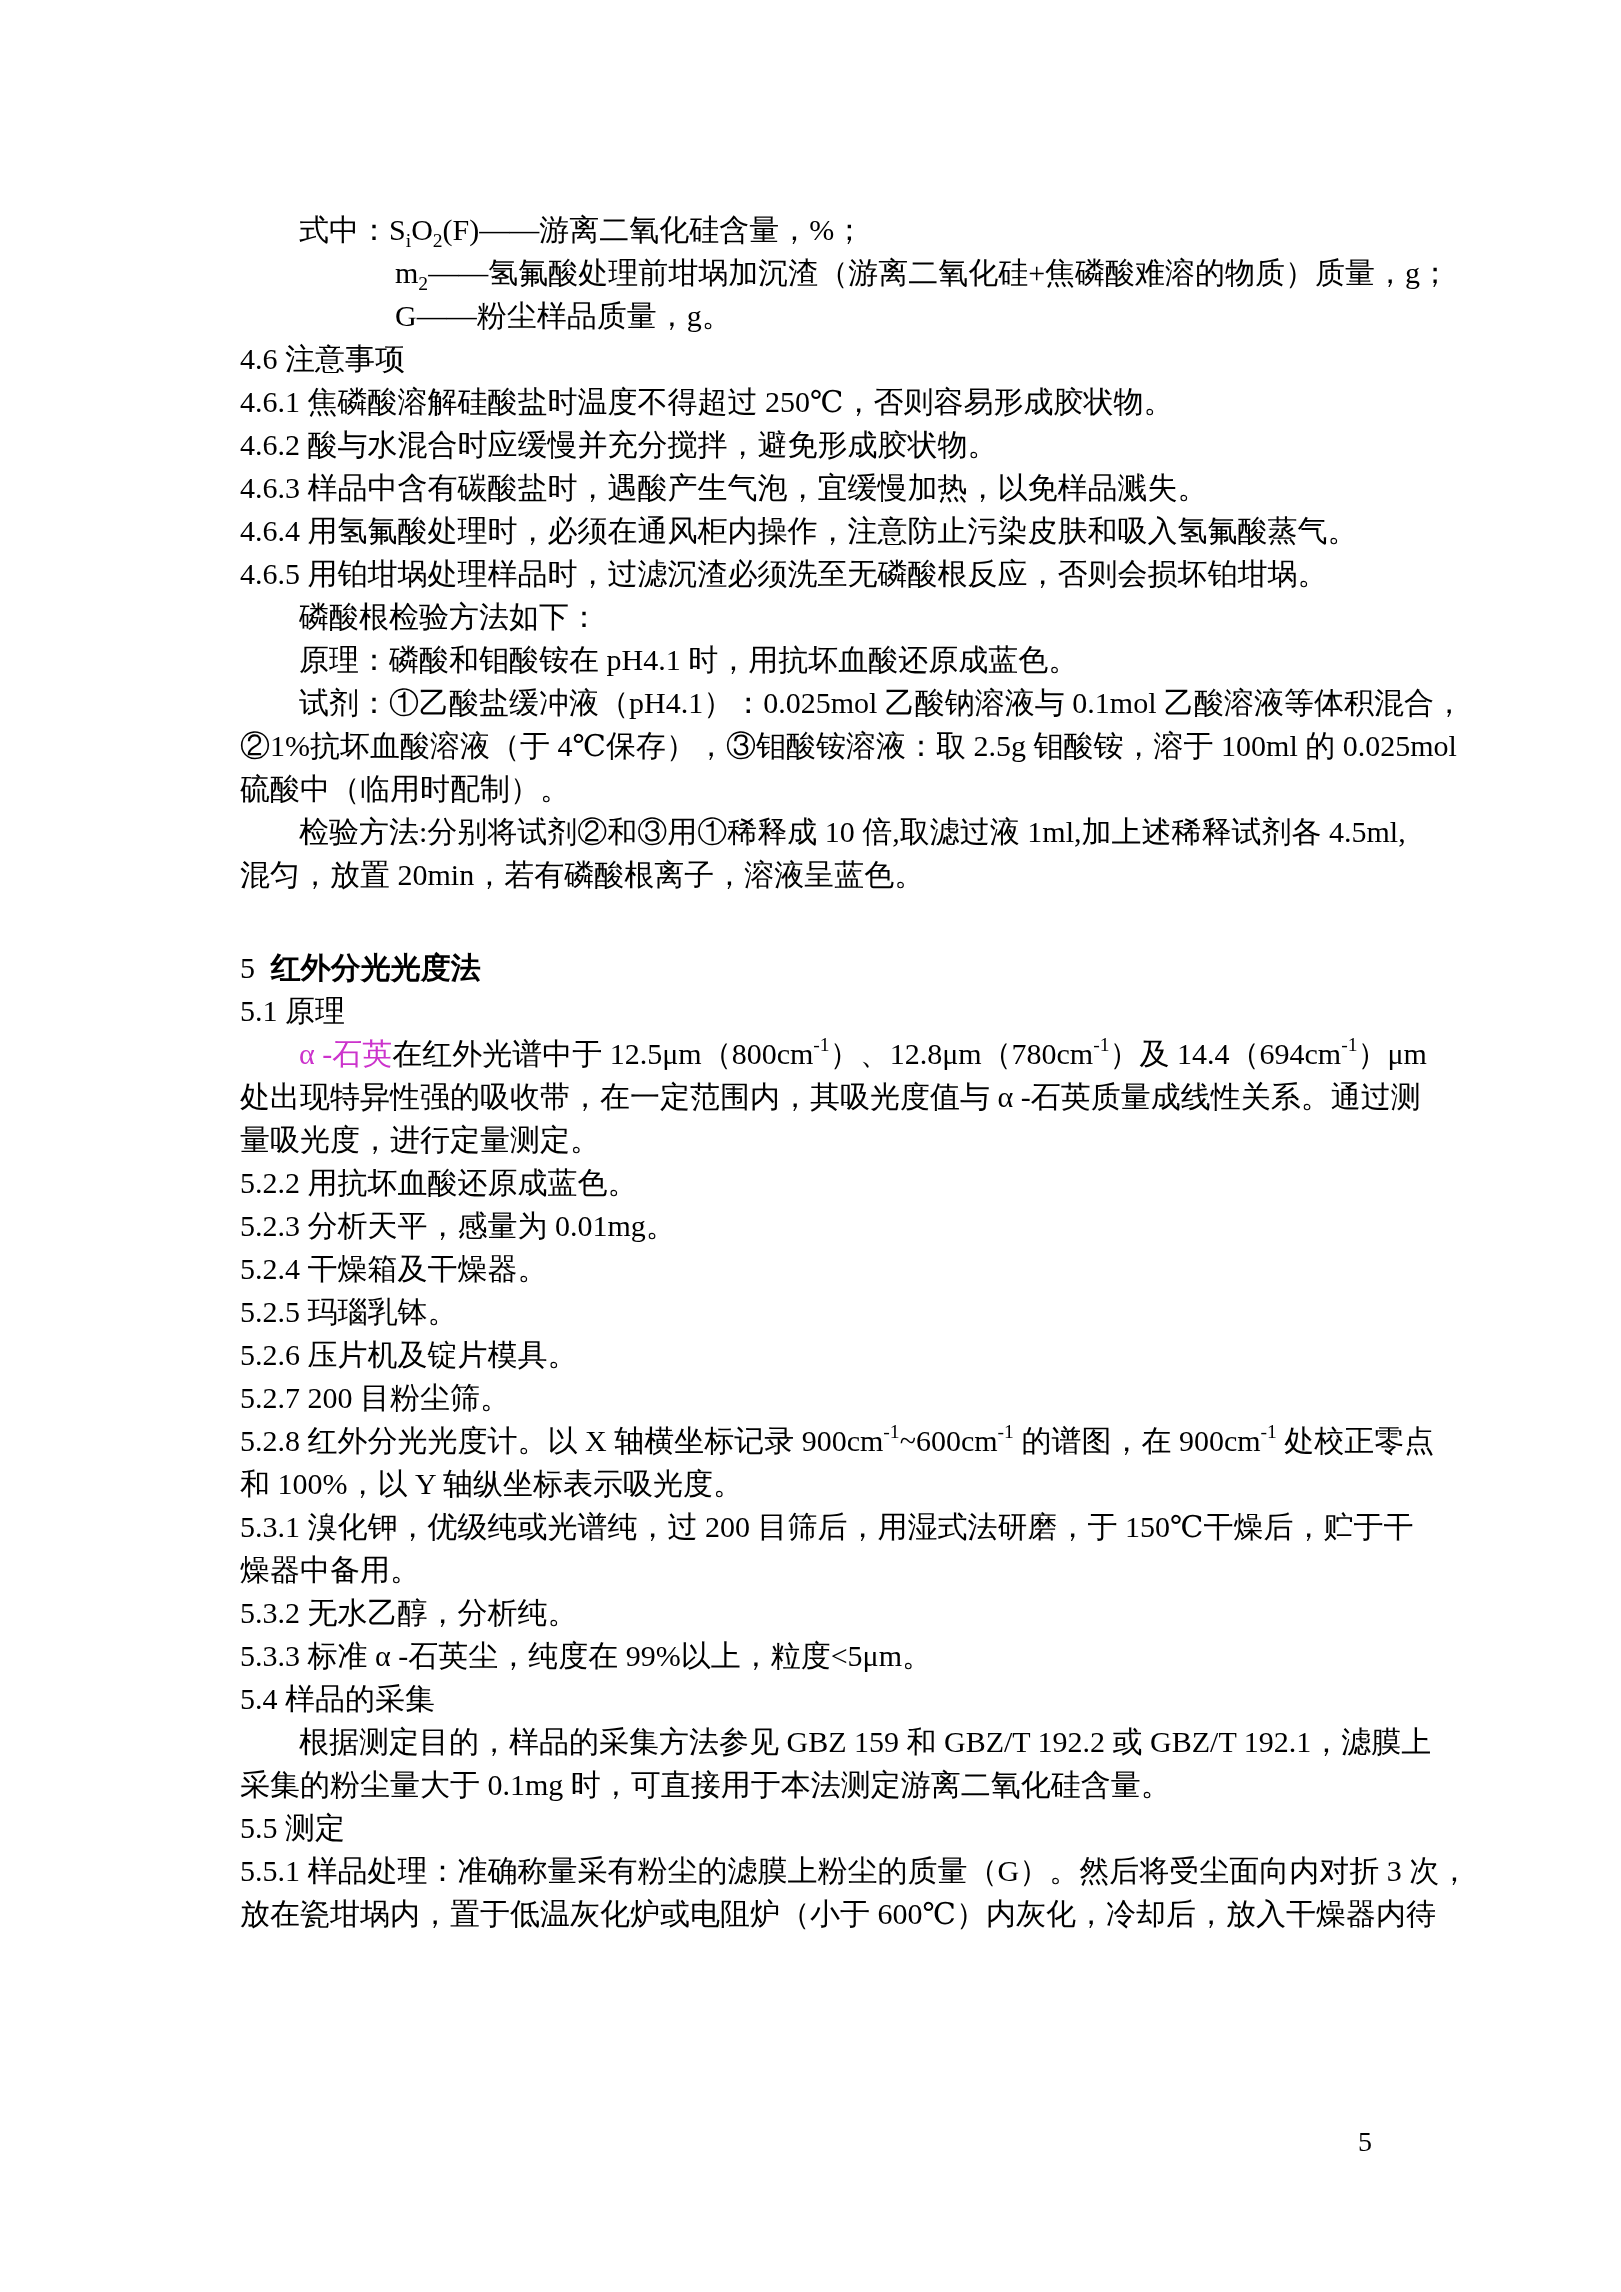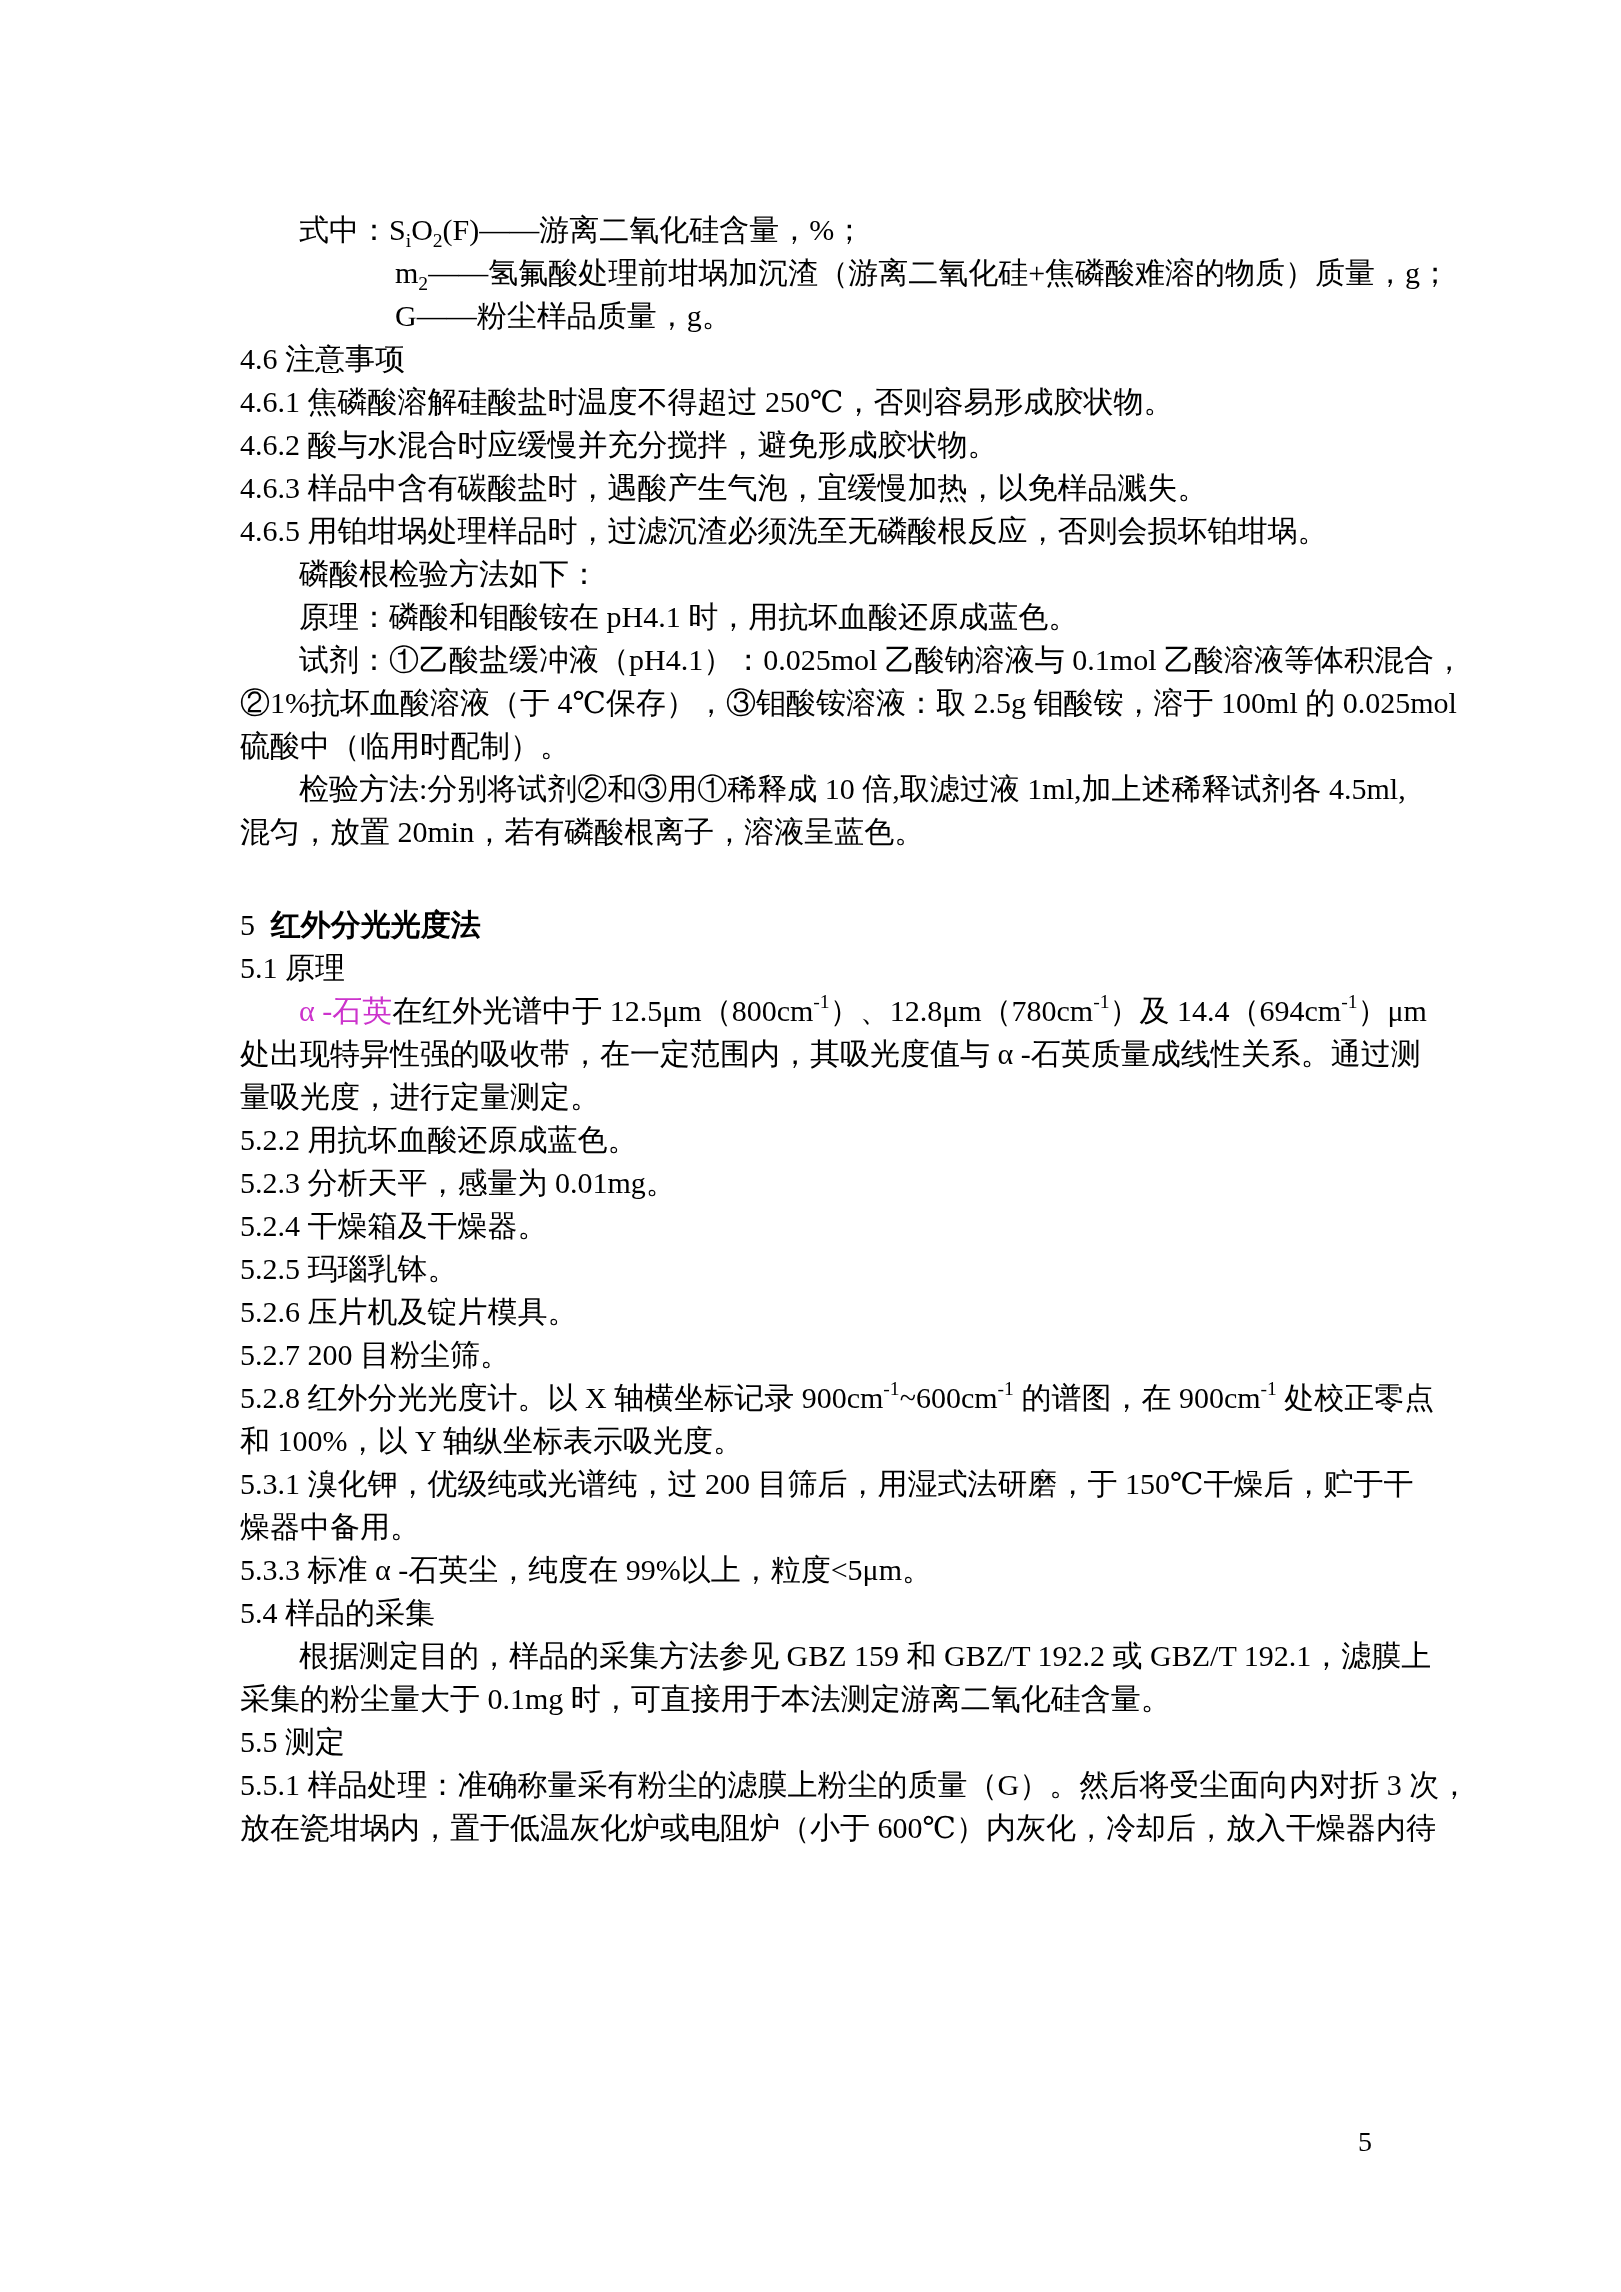--- a/index.html
+++ b/index.html
@@ -56,20 +56,21 @@
       <p class="line indent-2"><span>式中：S</span><span class="sub">i</span><span>O</span><span class="sub">2</span><span>(F)——游离二氧化硅含量，%；</span></p>
       <p class="line indent-f"><span>m</span><span class="sub">2</span><span>——氢氟酸处理前坩埚加沉渣（游离二氧化硅+焦磷酸难溶的物质）质量，g；</span></p>
       <p class="line indent-f">G——粉尘样品质量，g。</p>
     </div>
 
     <div>
       <p class="line">4.6 注意事项</p>
       <p class="line">4.6.1 焦磷酸溶解硅酸盐时温度不得超过 250℃，否则容易形成胶状物。</p>
       <p class="line">4.6.2 酸与水混合时应缓慢并充分搅拌，避免形成胶状物。</p>
       <p class="line">4.6.3 样品中含有碳酸盐时，遇酸产生气泡，宜缓慢加热，以免样品溅失。</p>
+      <p class="line">4.6.4 用氢氟酸处理时，必须在通风柜内操作，注意防止污染皮肤和吸入氢氟酸蒸气。</p>
       <p class="line">4.6.5 用铂坩埚处理样品时，过滤沉渣必须洗至无磷酸根反应，否则会损坏铂坩埚。</p>
       <p class="line indent-2">磷酸根检验方法如下：</p>
       <p class="line indent-2">原理：磷酸和钼酸铵在 pH4.1 时，用抗坏血酸还原成蓝色。</p>
       <p class="line indent-2">试剂：①乙酸盐缓冲液（pH4.1）：0.025mol 乙酸钠溶液与 0.1mol 乙酸溶液等体积混合，</p>
       <p class="line">②1%抗坏血酸溶液（于 4℃保存），③钼酸铵溶液：取 2.5g 钼酸铵，溶于 100ml 的 0.025mol</p>
       <p class="line">硫酸中（临用时配制）。</p>
       <p class="line indent-2">检验方法:分别将试剂②和③用①稀释成 10 倍,取滤过液 1ml,加上述稀释试剂各 4.5ml,</p>
       <p class="line">混匀，放置 20min，若有磷酸根离子，溶液呈蓝色。</p>
     </div>
 
@@ -85,20 +86,21 @@
       <p class="line">5.2.3 分析天平，感量为 0.01mg。</p>
       <p class="line">5.2.4 干燥箱及干燥器。</p>
       <p class="line">5.2.5 玛瑙乳钵。</p>
       <p class="line">5.2.6 压片机及锭片模具。</p>
       <p class="line">5.2.7 200 目粉尘筛。</p>
       <p class="line"><span>5.2.8 红外分光光度计。以 X 轴横坐标记录 900cm</span><span class="sup">-1</span><span>~600cm</span><span class="sup">-1</span><span> 的谱图，在 900cm</span><span class="sup">-1</span><span> 处校正零点</span></p>
       <p class="line">和 100%，以 Y 轴纵坐标表示吸光度。</p>
 
       <p class="line">5.3.1 溴化钾，优级纯或光谱纯，过 200 目筛后，用湿式法研磨，于 150℃干燥后，贮于干</p>
       <p class="line">燥器中备用。</p>
+      <p class="line">5.3.2 无水乙醇，分析纯。</p>
       <p class="line">5.3.3 标准 α -石英尘，纯度在 99%以上，粒度&lt;5μm。</p>
 
       <p class="line">5.4 样品的采集</p>
       <p class="line indent-2">根据测定目的，样品的采集方法参见 GBZ 159 和 GBZ/T 192.2 或 GBZ/T 192.1，滤膜上</p>
       <p class="line">采集的粉尘量大于 0.1mg 时，可直接用于本法测定游离二氧化硅含量。</p>
 
       <p class="line">5.5 测定</p>
       <p class="line">5.5.1 样品处理：准确称量采有粉尘的滤膜上粉尘的质量（G）。然后将受尘面向内对折 3 次，</p>
       <p class="line">放在瓷坩埚内，置于低温灰化炉或电阻炉（小于 600℃）内灰化，冷却后，放入干燥器内待</p>
     </div>

